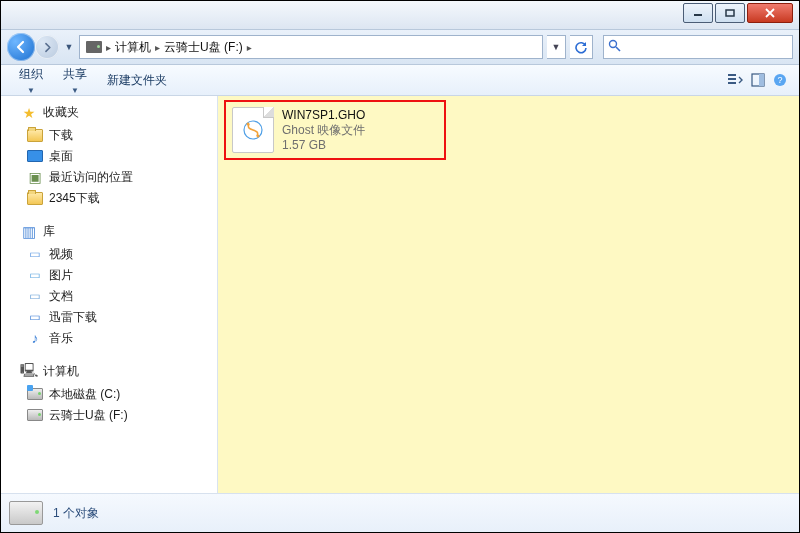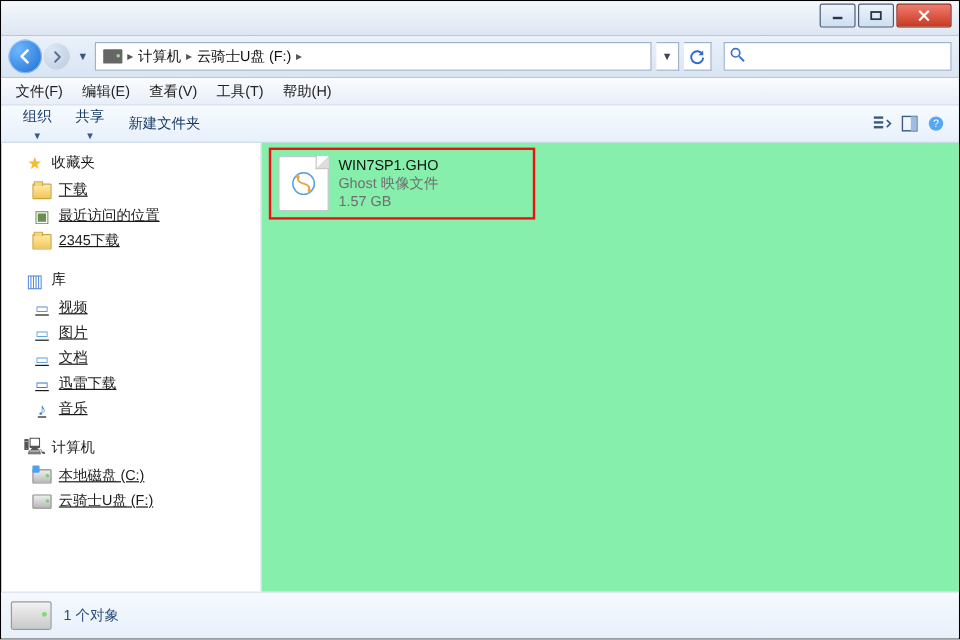--- a/index.html
+++ b/index.html
@@ -31,39 +31,39 @@
   .toolbar .ti{padding:0 10px;display:flex;align-items:center;gap:3px;flex-direction:column;}
   .toolbar .drop{font-size:8px;color:#3a5a83;}
   .toolbar .spacer{flex:1;}
   .toolbar .ric{width:22px;height:22px;display:flex;align-items:center;justify-content:center;color:#3a5a83;font-size:13px;}
   
   .body{flex:1;display:flex;min-height:0;}
   .tree{width:210px;border-right:1px solid #d9e3ef;overflow:auto;padding:6px 0 0 6px;font-size:12px;color:#1b1b1b;}
   .tree .grp{margin-bottom:12px;}
   .tree .grp-h{display:flex;align-items:center;gap:6px;padding:2px 0;margin-bottom:2px;}
   .tree .grp-h .arrow{width:8px;font-size:9px;color:#888;}
-  .tree .grp .item{display:flex;align-items:flex-end;gap:6px;padding:2px 0 2px 20px;text-decoration:underline;}
+  .tree .grp .item{display:flex;align-items:flex-start;gap:6px;padding:2px 0 2px 20px;}
   .ic{width:16px;height:16px;display:inline-flex;align-items:center;justify-content:center;flex:0 0 16px;}
   .ic-fav{color:#f4bd2f;font-size:14px;}
   .ic-folder{width:15px;height:11px;background:linear-gradient(to bottom,#ffe9a8,#f3c755);border:1px solid #caa33a;border-radius:1px;position:relative;}
   .ic-folder::before{content:"";position:absolute;top:-3px;left:0;width:6px;height:3px;background:#f3d67e;border:1px solid #caa33a;border-bottom:none;border-radius:1px 1px 0 0;}
   .ic-desktop{width:14px;height:10px;background:#3790e8;border:1px solid #2266b0;border-radius:1px;}
   .ic-recent{color:#6a8f4f;font-size:14px;}
   .ic-lib{color:#4e8ad8;font-size:15px;}
   .ic-vid{color:#5a96e0;}
   .ic-pic{color:#5fa7df;}
   .ic-doc{color:#6aa0d6;}
   .ic-thun{color:#3c7dd4;}
   .ic-music{color:#3a7fd6;font-size:14px;}
   .ic-pc{color:#555;font-size:14px;}
   .ic-drive{width:15px;height:10px;background:linear-gradient(to bottom,#eee,#b9b9b9);border:1px solid #888;border-radius:1px;position:relative;}
   .ic-drive::after{content:"";position:absolute;right:1px;top:3px;width:3px;height:3px;border-radius:50%;background:#76d06d;}
   .ic-drive.c::before{content:"";position:absolute;left:-1px;top:-4px;width:6px;height:6px;background:#4aa3f0;border-radius:1px;}
   
-  .content{flex:1;position:relative;background:#86efac;overflow:auto;padding:8px 10px;}
+  .content{flex:1;position:relative;background:#fef9c3;overflow:auto;padding:8px 10px;}
   .file{display:flex;align-items:center;gap:8px;width:210px;height:52px;padding-left:4px;}
   .file.highlight{outline:2px solid #e11;outline-offset:2px;}
   .file .thumb{width:40px;height:44px;background:#fff;border:1px solid #c8c8c8;border-radius:2px;display:flex;align-items:center;justify-content:center;position:relative;}
   .file .thumb::after{content:"";position:absolute;right:-1px;top:-1px;width:10px;height:10px;background:linear-gradient(135deg,#fff 49%,#ddd 50%);border-left:1px solid #c8c8c8;border-bottom:1px solid #c8c8c8;}
   .file .thumb svg{width:28px;height:28px;}
   .file .meta{display:flex;flex-direction:column;font-size:12px;line-height:15px;}
   .file .meta .nm{color:#111;}
   .file .meta .ty,.file .meta .sz{color:#6f6f6f;}
   
   .status{height:38px;border-top:1px solid #d7e1ee;background:linear-gradient(to bottom,#f5f9fe,#e8f0fa);display:flex;align-items:center;padding:0 8px;font-size:12px;color:#2b4d7b;gap:10px;}
@@ -126,27 +126,20 @@
     <div class="search">
       <span class="mag">
         <svg width="13" height="13" viewBox="0 0 13 13">
             <circle cx="5" cy="5" r="3.5" fill="none" stroke="#3a6fce" stroke-width="1.4"></circle>
             <line x1="8" y1="8" x2="12" y2="12" stroke="#3a6fce" stroke-width="1.6"></line>
           </svg>
       </span>
     </div>
   </div>
 
-  <div class="menubar">
-    <div class="mi">文件(F)</div>
-    <div class="mi">编辑(E)</div>
-    <div class="mi">查看(V)</div>
-    <div class="mi">工具(T)</div>
-    <div class="mi">帮助(H)</div>
-  </div>
 
   <div class="toolbar">
     <div class="ti">
       <span>组织</span>
         <span class="drop">▼</span>
     </div>
     <div class="ti">
       <span>共享</span>
         <span class="drop">▼</span>
     </div>
@@ -184,20 +177,26 @@
         <div class="grp-h">
           <span class="arrow"></span>
           <span class="ic ic-fav">★</span>
           <span>收藏夹</span>
         </div>
         <div class="item">
           <span class="ic">
               <span class="ic-folder"></span>
             </span>
           <span>下载</span>
+        </div>
+        <div class="item">
+          <span class="ic">
+              <span class="ic-desktop"></span>
+            </span>
+          <span>桌面</span>
         </div>
         <div class="item">
           <span class="ic ic-recent">▣</span>
           <span>最近访问的位置</span>
         </div>
         <div class="item">
           <span class="ic">
               <span class="ic-folder"></span>
             </span>
           <span>2345下载</span>

